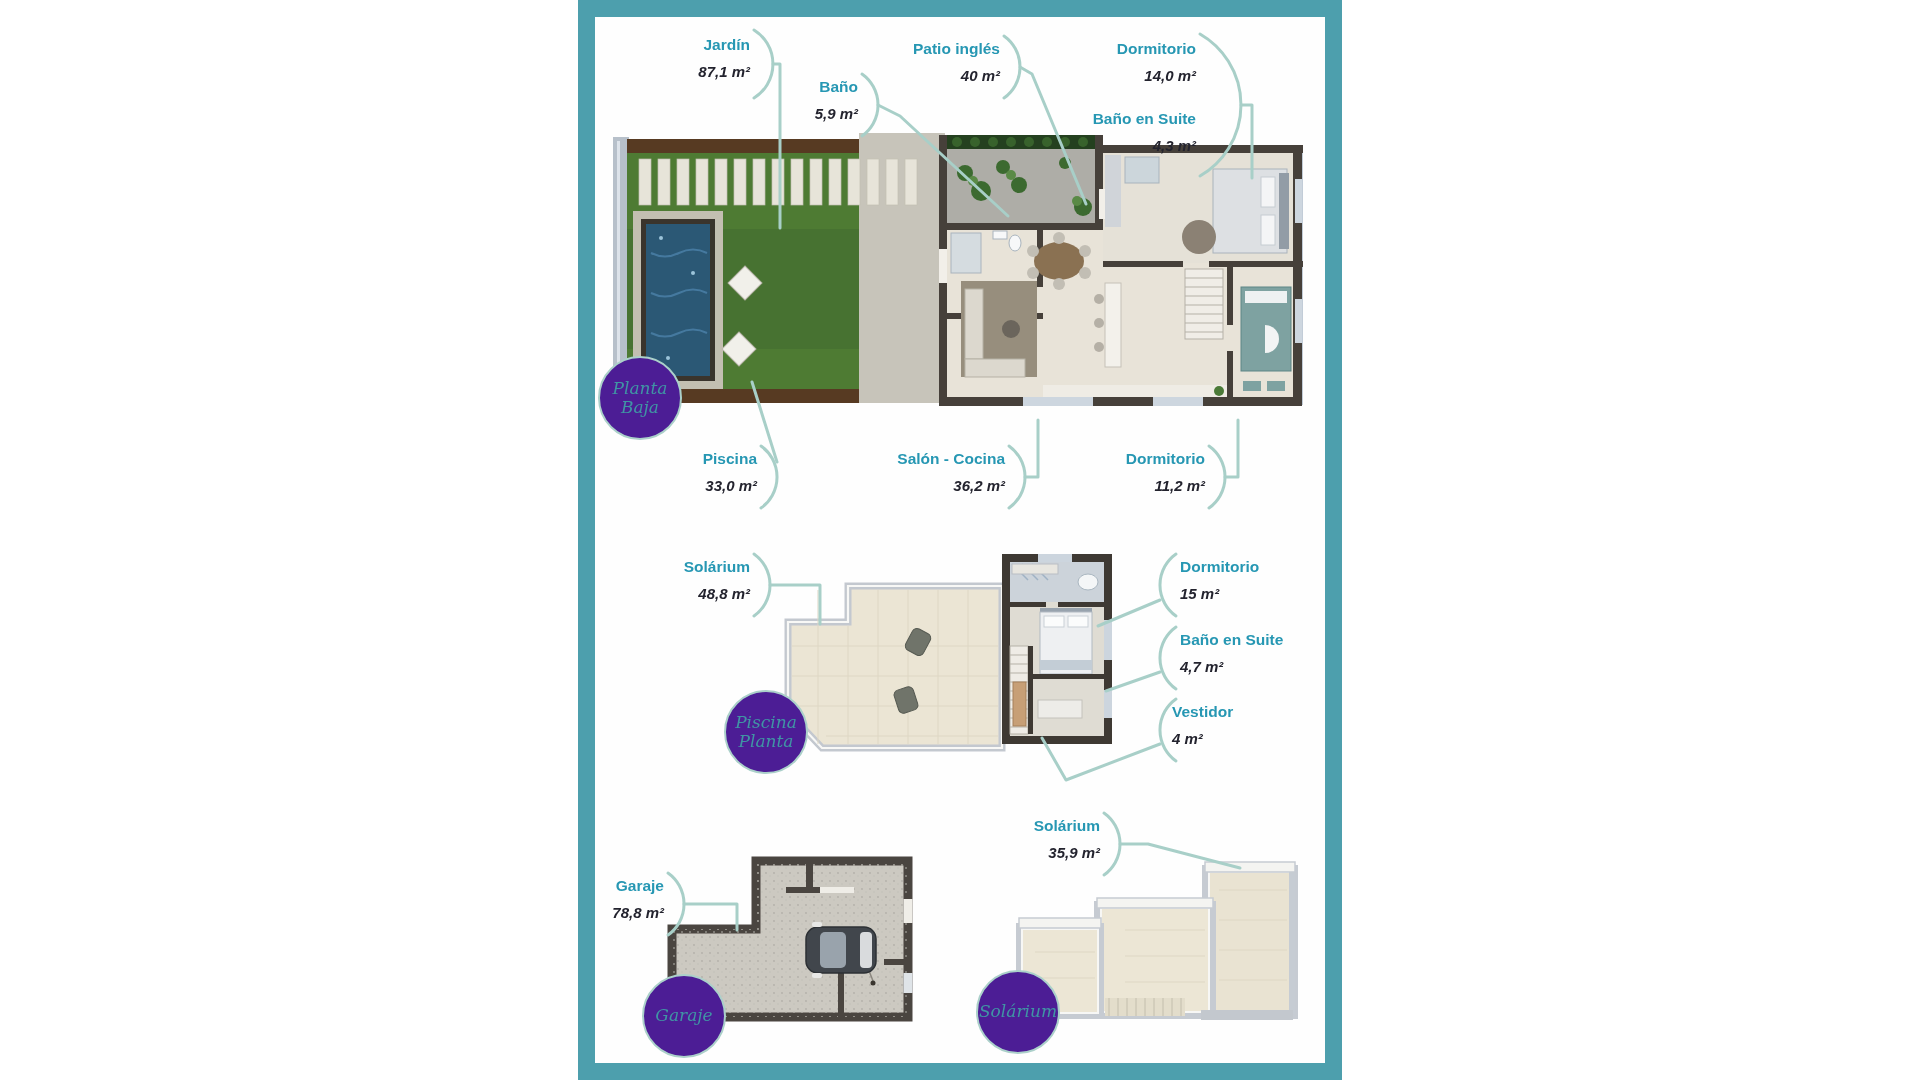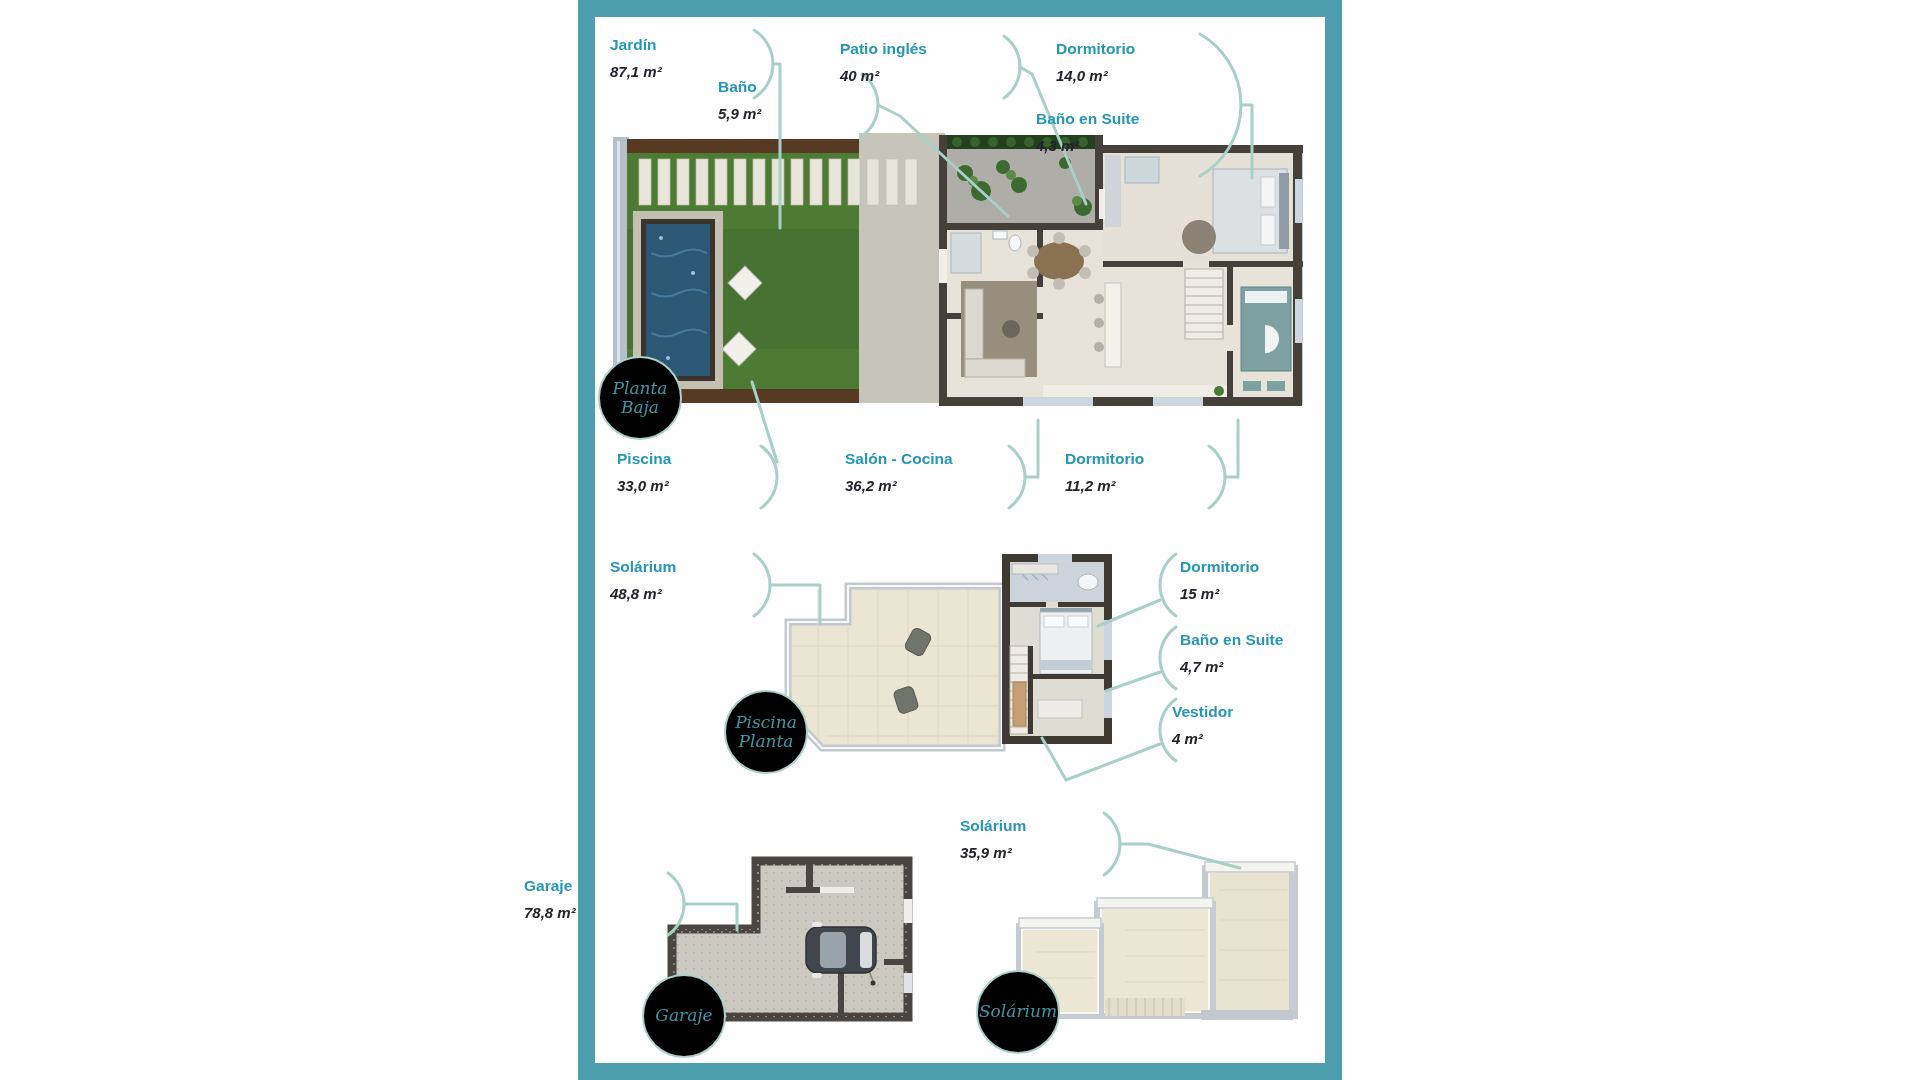--- a/index.html
+++ b/index.html
@@ -9,25 +9,25 @@
   }
   .card {
     position:absolute; left:578px; top:0; width:764px; height:1080px;
     box-sizing:border-box; border:17px solid #4d9fad; background:#fefefe;
   }
   .overlay { position:absolute; left:0; top:0; width:1920px; height:1080px; pointer-events:none; }
   .plan { position:absolute; }
   .room-label { position:absolute; line-height:1.18; }
   .room-label .name { display:block; color:#2697b3; font-weight:bold; font-size:15.5px; }
   .room-label .area { display:block; color:#23232e; font-weight:bold; font-style:italic; font-size:15px;margin-top:9px; }
-  .ra { text-align:left; }
+  .ra { text-align:right; }
   .la { text-align:left; }
   .badge {
     position:absolute; width:84px; height:84px; border-radius:50%;
-    background:#000000; border:2.5px solid #abd0ca; box-sizing:border-box;
+    background:#4c1d95; border:2.5px solid #abd0ca; box-sizing:border-box;
     display:flex; flex-direction:column; align-items:center; justify-content:center;
     color:#4094a4; font-family:"DejaVu Serif", serif; font-style:italic;
     font-size:17px; line-height:1.12; text-align:center;
   }
 </style>
 </head>
 <body>
 
 <div class="card"></div>
 

